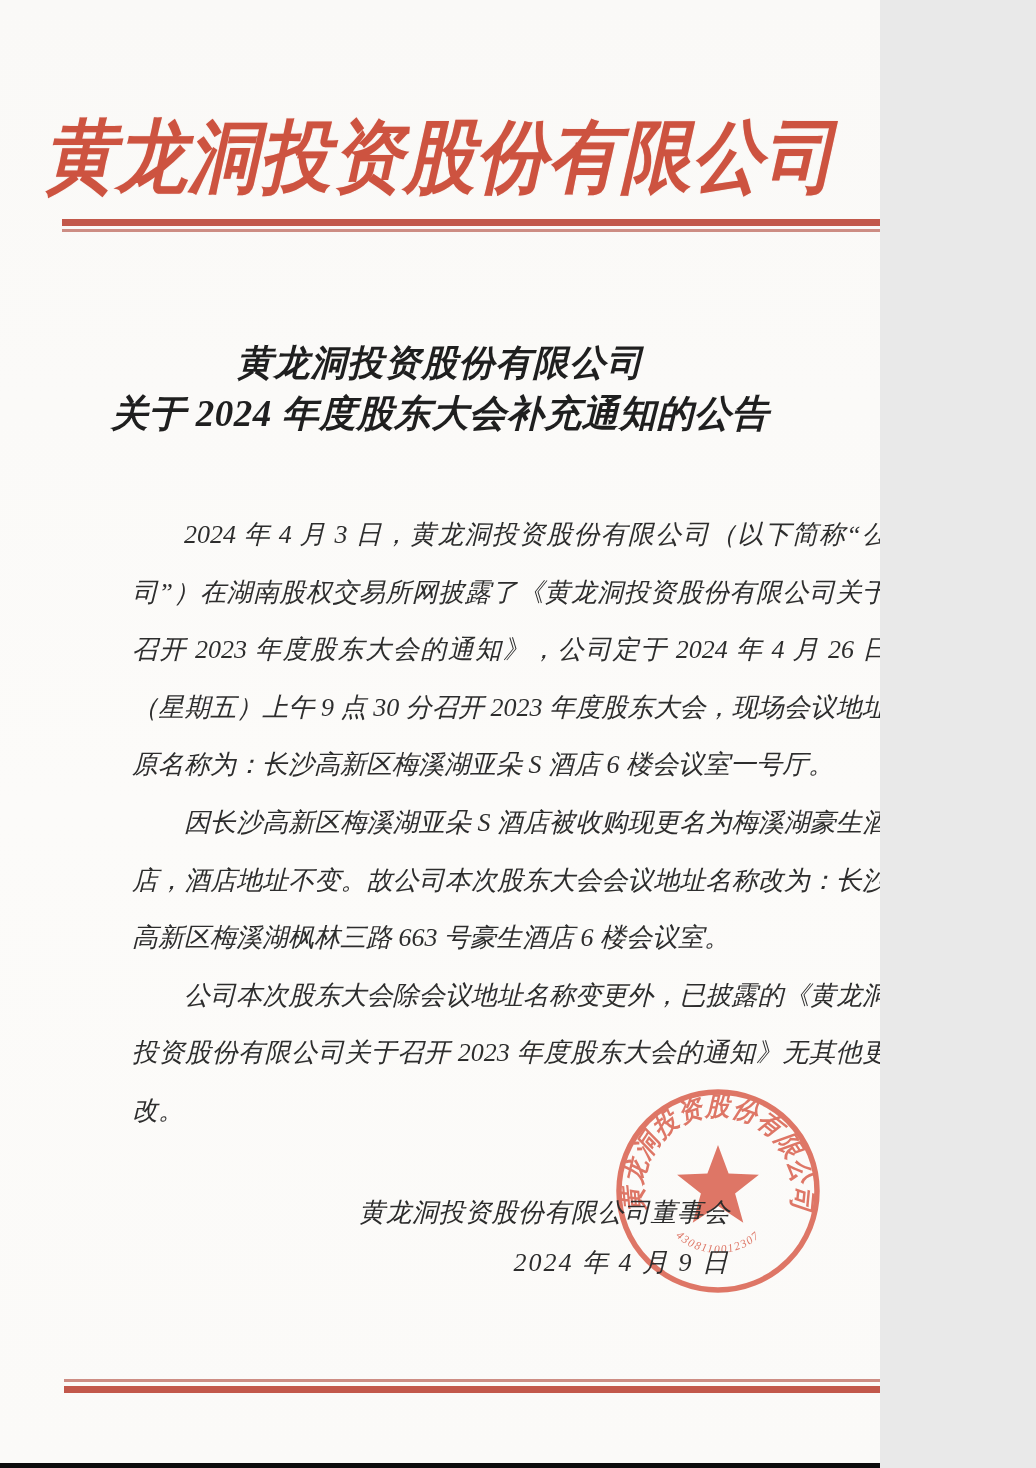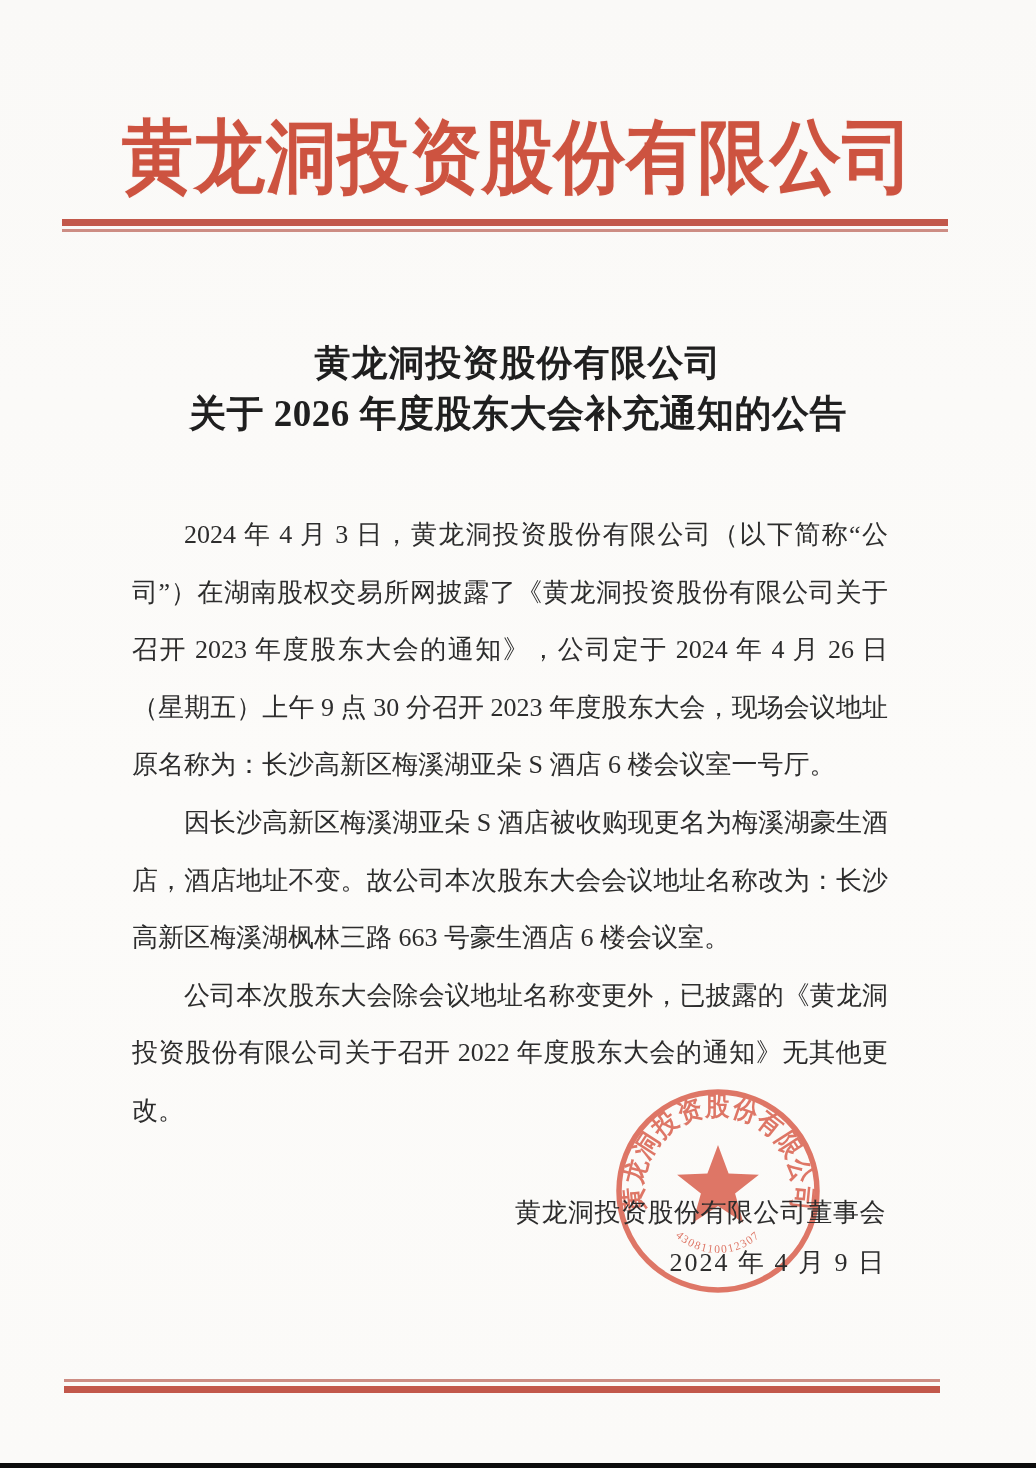--- a/index.html
+++ b/index.html
@@ -3,23 +3,24 @@
 <meta charset="utf-8">
 <style>
   html, body { margin: 0; padding: 0; }
   body {
     width: 1036px; height: 1468px;
     background: #e9e9e9;
     font-family: "Liberation Serif", "DejaVu Serif", serif;
   }
   .page {
     position: relative;
-    width: 1036px; height: 1468px;
+    width: 880px; height: 1468px;
     background: linear-gradient(180deg, #faf9f7 0%, #fcfbf9 55%, #fbfaf8 100%);
     overflow: hidden;
+    font-style: italic;
   }
 
   
   .letterhead {
     position: absolute; top: 104px; left: 0; width: 100%;
     text-align: center;
     font-size: 71px; font-weight: bold;
     color: #cd5340;
     letter-spacing: 1px;
     white-space: nowrap;
@@ -80,27 +81,27 @@
 
 <div class="page">
 
   <div class="letterhead">黄龙洞投资股份有限公司</div>
 
   <div class="rule rule-head-thick"></div>
   <div class="rule rule-head-thin"></div>
 
   <div class="doc-title">
     <div class="t1">黄龙洞投资股份有限公司</div>
-    <div class="t2">关于 2026 年度股东大会补充通知的公告</div>
+    <div class="t2">关于 2024 年度股东大会补充通知的公告</div>
   </div>
 
   <div class="body-text">
     <p>2024 年 4 月 3 日，黄龙洞投资股份有限公司（以下简称“公司”）在湖南股权交易所网披露了《黄龙洞投资股份有限公司关于召开 2023 年度股东大会的通知》，公司定于 2024 年 4 月 26 日（星期五）上午 9 点 30 分召开 2023 年度股东大会，现场会议地址原名称为：长沙高新区梅溪湖亚朵 S 酒店 6 楼会议室一号厅。</p>
     <p>因长沙高新区梅溪湖亚朵 S 酒店被收购现更名为梅溪湖豪生酒店，酒店地址不变。故公司本次股东大会会议地址名称改为：长沙高新区梅溪湖枫林三路 663 号豪生酒店 6 楼会议室。</p>
-    <p>公司本次股东大会除会议地址名称变更外，已披露的《黄龙洞投资股份有限公司关于召开 2022 年度股东大会的通知》无其他更改。</p>
+    <p>公司本次股东大会除会议地址名称变更外，已披露的《黄龙洞投资股份有限公司关于召开 2023 年度股东大会的通知》无其他更改。</p>
   </div>
 
   <svg class="seal" viewBox="0 0 234 234" aria-hidden="true">
     <defs>
       <path id="sealTopArc" d="M 45.6 143 A 76 76 0 1 1 188.4 143" fill="none"></path>
       <path id="sealBottomArc" d="M 77.1 164.5 A 62 62 0 0 0 156.9 164.5" fill="none"></path>
     </defs>
     <g fill="#d6523e">
       <circle cx="117" cy="117" r="99" fill="none" stroke="#d6523e" stroke-width="5.5"></circle>
       <polygon points="117,71 127.6,99.4 157.9,100.7 134.1,119.6 142.3,148.8 117,132 91.7,148.8 99.9,119.6 76.1,100.7 106.4,99.4"></polygon>

